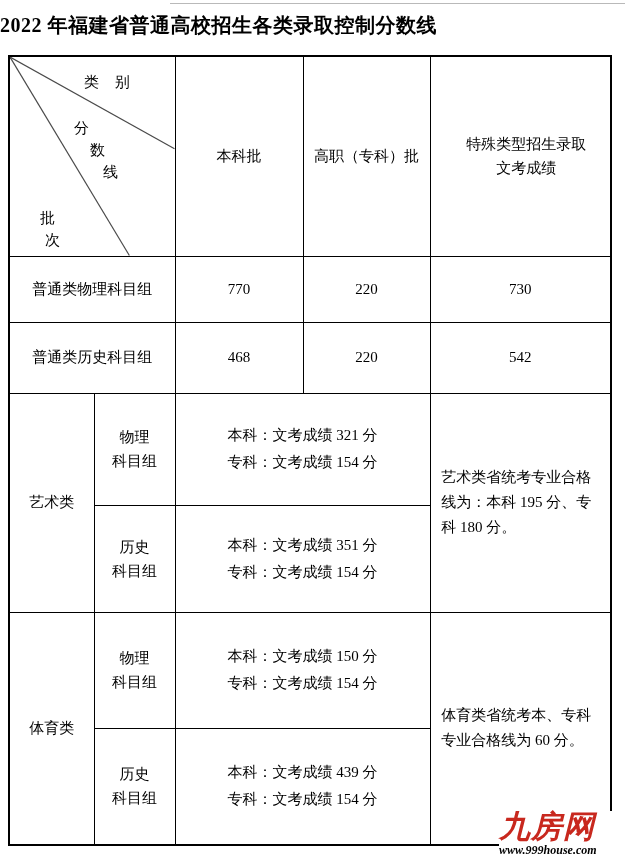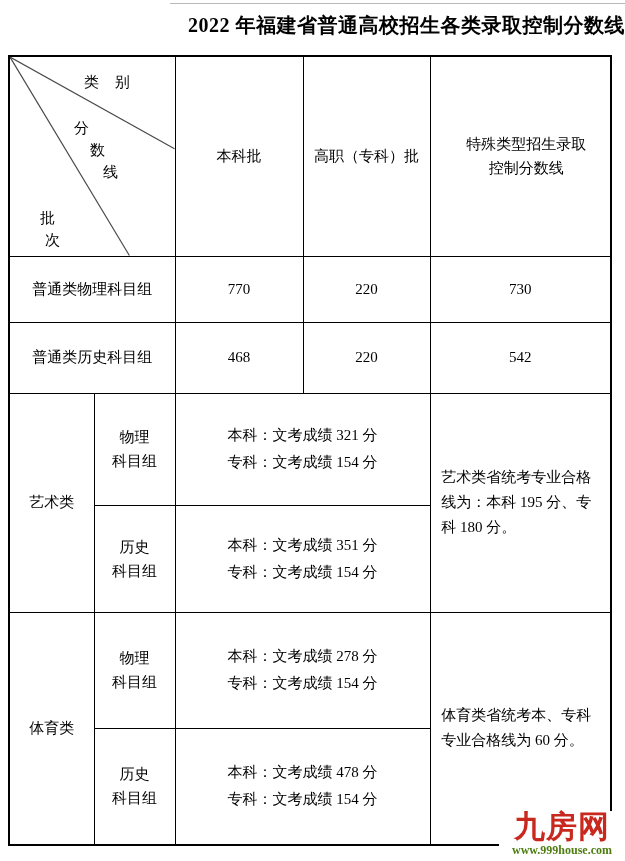--- a/index.html
+++ b/index.html
@@ -6,21 +6,21 @@
   body{
     width:625px;height:861px;position:relative;background:#ffffff;
     font-family:"Liberation Serif","DejaVu Serif",serif;color:#000;
     overflow:hidden;
   }
   .scan-edge{
     position:absolute;left:170px;top:3px;width:455px;height:0;
     border-top:1px solid #b9b9b9;
   }
   .doc-title{
-    position:absolute;left:0;top:12px;width:625px;text-align:right;
+    position:absolute;left:0;top:12px;width:625px;text-align:left;
     font-size:20px;font-weight:bold;letter-spacing:0.5px;
   }
   table.score-table{
     position:absolute;left:8px;top:55px;
     border-collapse:collapse;table-layout:fixed;
     border:2px solid #000;
   }
   table.score-table td{
     border:1px solid #000;
     font-size:15px;text-align:center;vertical-align:middle;
@@ -41,21 +41,21 @@
   
   .subject-cell div{line-height:24px;}
   
   .content-inner{display:inline-block;text-align:right;line-height:27px;}
   
   td.note-cell{text-align:left;padding:0 12px;}
   .note-inner{display:inline-block;width:158px;line-height:25px;text-align:left;}
   
   .watermark{
     position:absolute;left:499px;top:811px;width:126px;height:50px;
-    background:#ffffff;text-align:center;
+    background:#ffffff;font-style:italic;
   }
   .wm-brand{
     font-size:31px;font-weight:bold;line-height:32px;letter-spacing:1px;
     font-family:"Liberation Serif","DejaVu Serif",serif;
   }
   .wm-url{font-size:12px;line-height:14px;font-weight:bold;}
 </style>
 </head>
 <body>
 
@@ -85,21 +85,21 @@
       <span class="corner-label lbl-score-3">线</span>
       <span class="corner-label lbl-batch">
         <span style="display:block">批</span>
         <span style="display:block" class="b2">次</span>
       </span>
     </td>
     <td>本科批</td>
     <td>高职（专科）批</td>
     <td>
       <div class="hdr-two-line">特殊类型招生录取</div>
-      <div class="hdr-two-line">控制分数线</div>
+      <div class="hdr-two-line">文考成绩</div>
     </td>
   </tr>
 
   <tr style="height:66px">
     <td colspan="2">普通类物理科目组</td>
     <td>770</td>
     <td>220</td>
     <td>730</td>
   </tr>
 
@@ -141,40 +141,40 @@
   </tr>
 
   <tr style="height:116px">
     <td rowspan="2">体育类</td>
     <td class="subject-cell">
       <div>物理</div>
       <div>科目组</div>
     </td>
     <td colspan="2">
       <div class="content-inner">
-        <div>本科：文考成绩 278 分</div>
+        <div>本科：文考成绩 150 分</div>
         <div>专科：文考成绩 154 分</div>
       </div>
     </td>
     <td rowspan="2" class="note-cell">
       <span class="note-inner">体育类省统考本、专科专业合格线为 60 分。</span>
     </td>
   </tr>
 
   <tr style="height:117px">
     <td class="subject-cell">
       <div>历史</div>
       <div>科目组</div>
     </td>
     <td colspan="2">
       <div class="content-inner">
-        <div>本科：文考成绩 478 分</div>
+        <div>本科：文考成绩 439 分</div>
         <div>专科：文考成绩 154 分</div>
       </div>
     </td>
   </tr>
 </tbody>
   </table>
 
 <div class="watermark">
   <div class="wm-brand" style="color:#c8281e">九房网</div>
-  <div class="wm-url" style="color:#4d7c0f">www.999house.com</div>
+  <div class="wm-url" style="color:#000000">www.999house.com</div>
 </div>
 
 </body></html>

